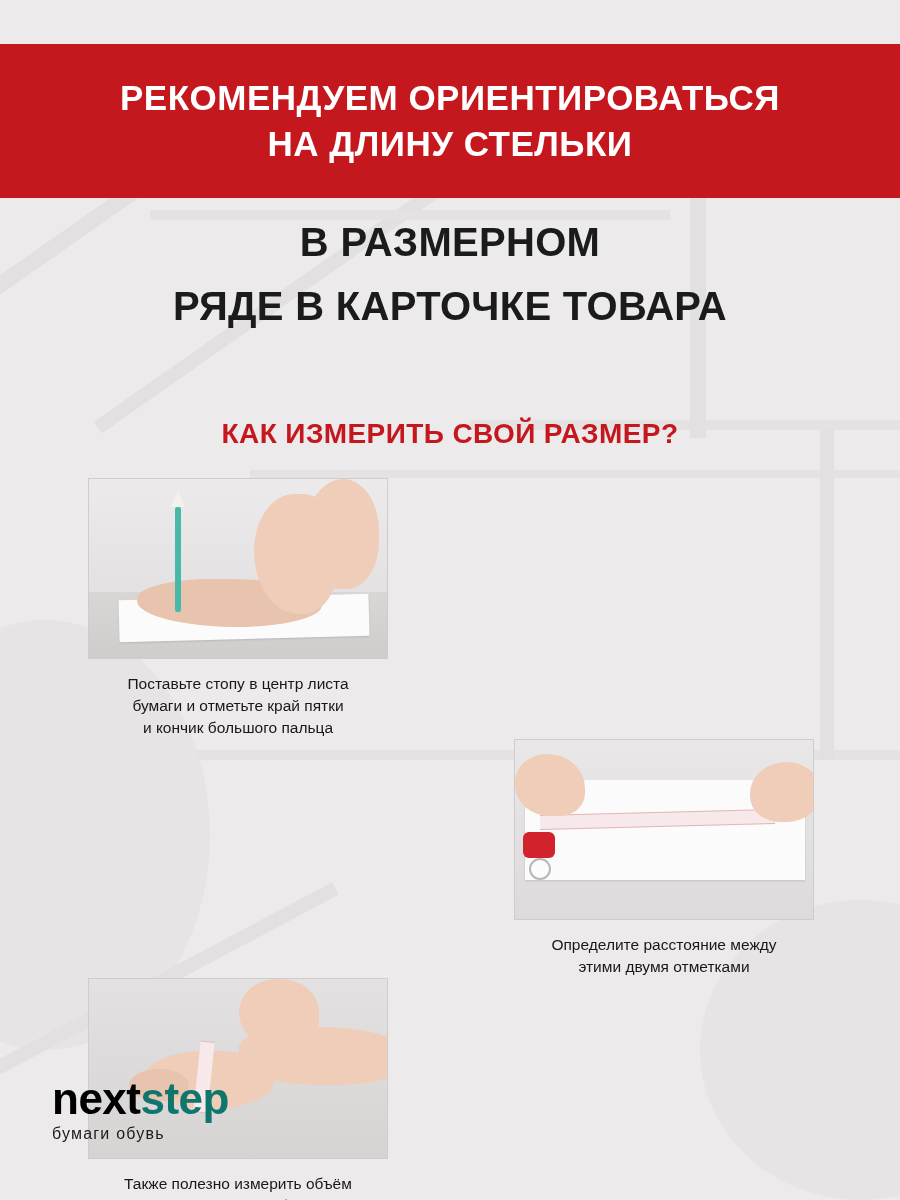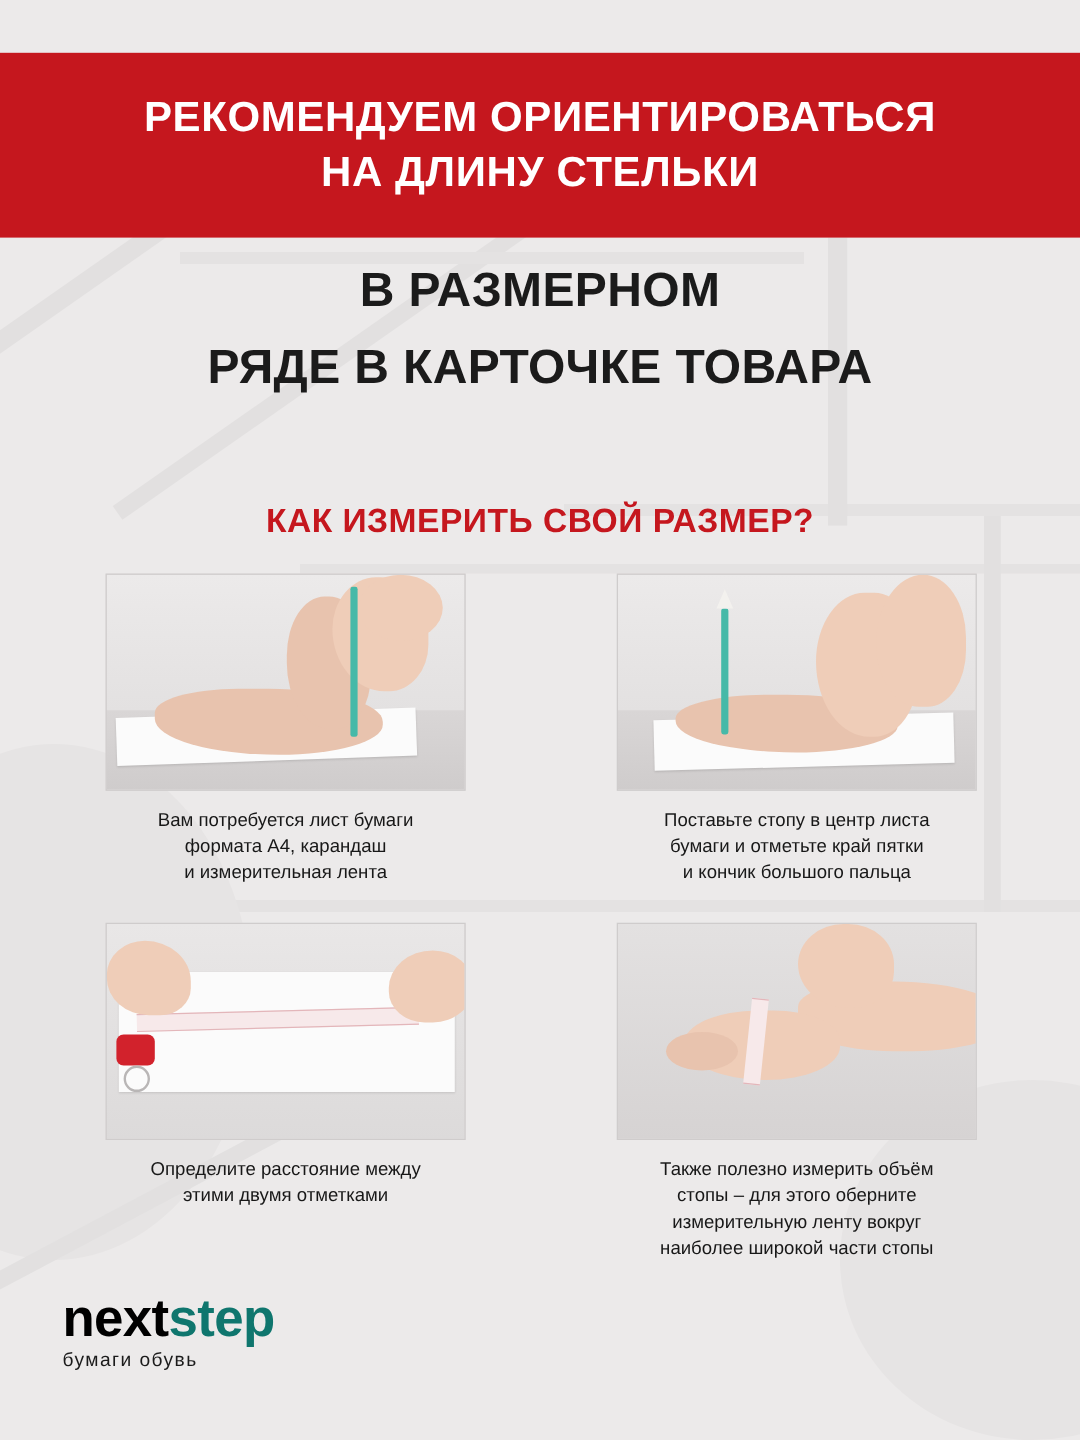--- a/index.html
+++ b/index.html
@@ -225,35 +225,20 @@
 
   <div class="head-block">
     <div class="head-line">В РАЗМЕРНОМ</div>
     <div class="head-line">РЯДЕ В КАРТОЧКЕ ТОВАРА</div>
   </div>
 
   <div class="subhead">КАК ИЗМЕРИТЬ СВОЙ РАЗМЕР?</div>
 
   <div class="steps">
 
-    <div class="step">
-      <div class="step-photo">
-        <div class="ph-bg-top"></div>
-        <div class="ph-bg-bot"></div>
-        <div class="ph-paper" style="left:8px;top:115px;width:250px;height:40px;transform:rotate(-2deg);"></div>
-        <div class="skin" style="left:40px;top:95px;width:190px;height:55px;border-radius:40% 55% 50% 60%;"></div>
-        <div class="skin" style="left:150px;top:18px;width:70px;height:110px;border-radius:45% 50% 40% 50%;"></div>
-        <div class="skin skin2" style="left:188px;top:2px;width:80px;height:95px;border-radius:50% 55% 45% 60%;"></div>
-        <div class="skin skin2" style="left:210px;top:0px;width:70px;height:55px;border-radius:50%;"></div>
-        <div class="pencil" style="left:203px;top:10px;width:6px;height:125px;"></div>
-      </div>
-      <div class="step-caption">Вам потребуется лист бумаги
-формата А4, карандаш
-и измерительная лента</div>
-    </div>
 
     <div class="step">
       <div class="step-photo">
         <div class="ph-bg-top"></div>
         <div class="ph-bg-bot"></div>
         <div class="ph-paper" style="left:30px;top:118px;width:250px;height:42px;transform:rotate(-1.5deg);"></div>
         <div class="skin" style="left:48px;top:100px;width:185px;height:48px;border-radius:45% 55% 50% 60%;"></div>
         <div class="skin skin2" style="left:165px;top:15px;width:85px;height:120px;border-radius:50% 45% 45% 55%;"></div>
         <div class="skin skin2" style="left:215px;top:0px;width:75px;height:110px;border-radius:55% 50% 45% 50%;"></div>
         <div class="pencil" style="left:86px;top:28px;width:6px;height:105px;"></div>

